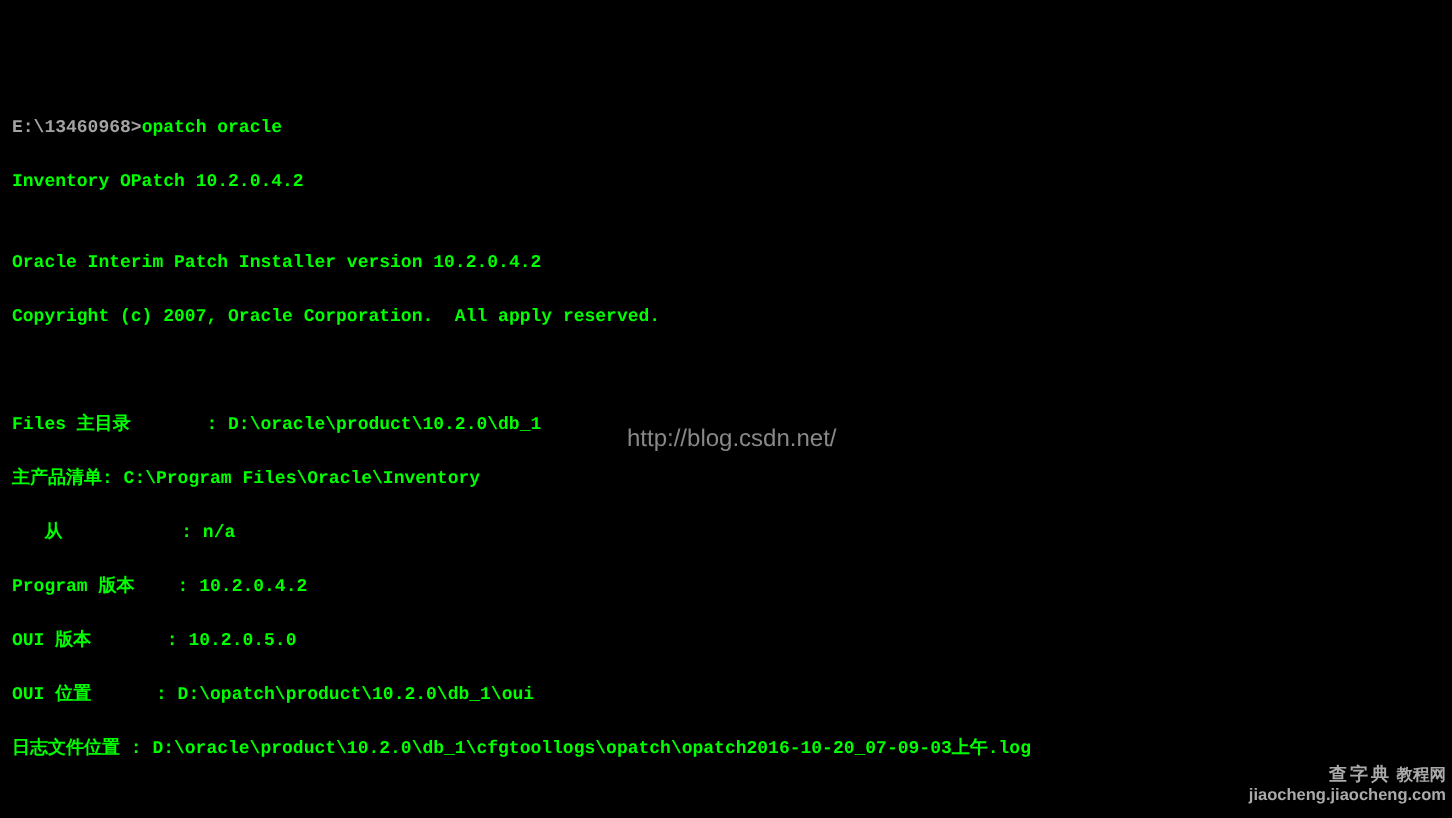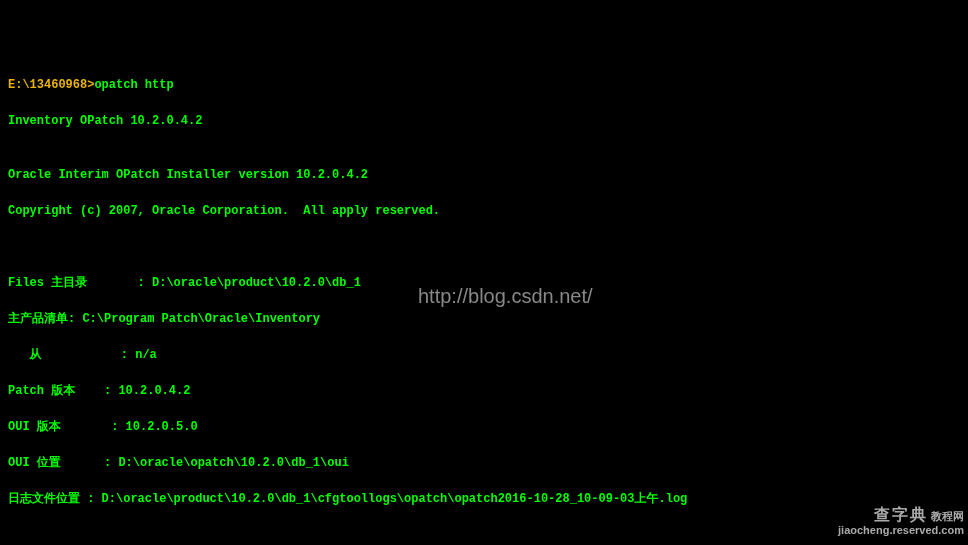--- a/index.html
+++ b/index.html
@@ -11,77 +11,77 @@
       line-height: 1.5;
       padding: 4px 8px;
       width: 968px;
       height: 545px;
       overflow: hidden;
       white-space: pre;
       font-weight: bold;
       position: relative;
     }
     .line { display: block; }
-    .white { color: #eab308; }
+    .white { color: #a3a3a3; }
     .watermark {
       position: absolute;
       color: #888;
       font-weight: normal;
       font-family: sans-serif;
-      font-size: 20px;
+      font-size: 16px;
       pointer-events: none;
     }
     .wm1 { left: 418px; top: 281px; }
     .wm-corner {
       position: absolute;
       right: 4px;
       bottom: 8px;
       color: #aaa;
       font-family: sans-serif;
       font-size: 11px;
       text-align: right;
       line-height: 1.2;
       pointer-events: none;
     }
-    .wm-corner .big { font-size: 16px; letter-spacing: 2px; }
+    .wm-corner .big { font-size: 12px; letter-spacing: 2px; }
   </style>
 </head>
 <body>
 
 
 
-<span class="line"><span class="white">E:\13460968&gt;</span><span>opatch http</span></span>
+<span class="line"><span class="white">E:\13460968&gt;</span><span>opatch oracle</span></span>
 <span class="line">Inventory OPatch 10.2.0.4.2</span>
 <span class="line"></span>
-<span class="line">Oracle Interim OPatch Installer version 10.2.0.4.2</span>
+<span class="line">Oracle Interim Patch Installer version 10.2.0.4.2</span>
 <span class="line">Copyright (c) 2007, Oracle Corporation.  All apply reserved.</span>
 <span class="line"></span>
 <span class="line"></span>
 <span class="line">Files 主目录       : D:\oracle\product\10.2.0\db_1</span>
-<span class="line">主产品清单: C:\Program Patch\Oracle\Inventory</span>
+<span class="line">主产品清单: C:\Program Files\Oracle\Inventory</span>
 <span class="line">   从           : n/a</span>
-<span class="line">Patch 版本    : 10.2.0.4.2</span>
+<span class="line">Program 版本    : 10.2.0.4.2</span>
 <span class="line">OUI 版本       : 10.2.0.5.0</span>
-<span class="line">OUI 位置      : D:\oracle\opatch\10.2.0\db_1\oui</span>
-<span class="line">日志文件位置 : D:\oracle\product\10.2.0\db_1\cfgtoollogs\opatch\opatch2016-10-28_10-09-03上午.log</span>
+<span class="line">OUI 位置      : D:\opatch\product\10.2.0\db_1\oui</span>
+<span class="line">日志文件位置 : D:\oracle\product\10.2.0\db_1\cfgtoollogs\opatch\opatch2016-10-20_07-09-03上午.log</span>
 <span class="line"></span>
 <span class="line">ApplySession 将中间补丁程序 '13460968' 应用到 OH 'D:\oracle\product\10.2.0\db_1'</span>
 <span class="line"></span>
 
 
 
 <span class="line"></span>
 
 <span class="line"></span>
 <span class="line"></span>
 
 
 
 
 
 
 
 <div class="watermark wm1">http://blog.csdn.net/</div>
 <div class="wm-corner"><span class="big">查字典</span> <span>教程网</span>
-<span>jiaocheng.reserved.com</span></div>
+<span>jiaocheng.jiaocheng.com</span></div>
 
 
 
 
 </body></html>

